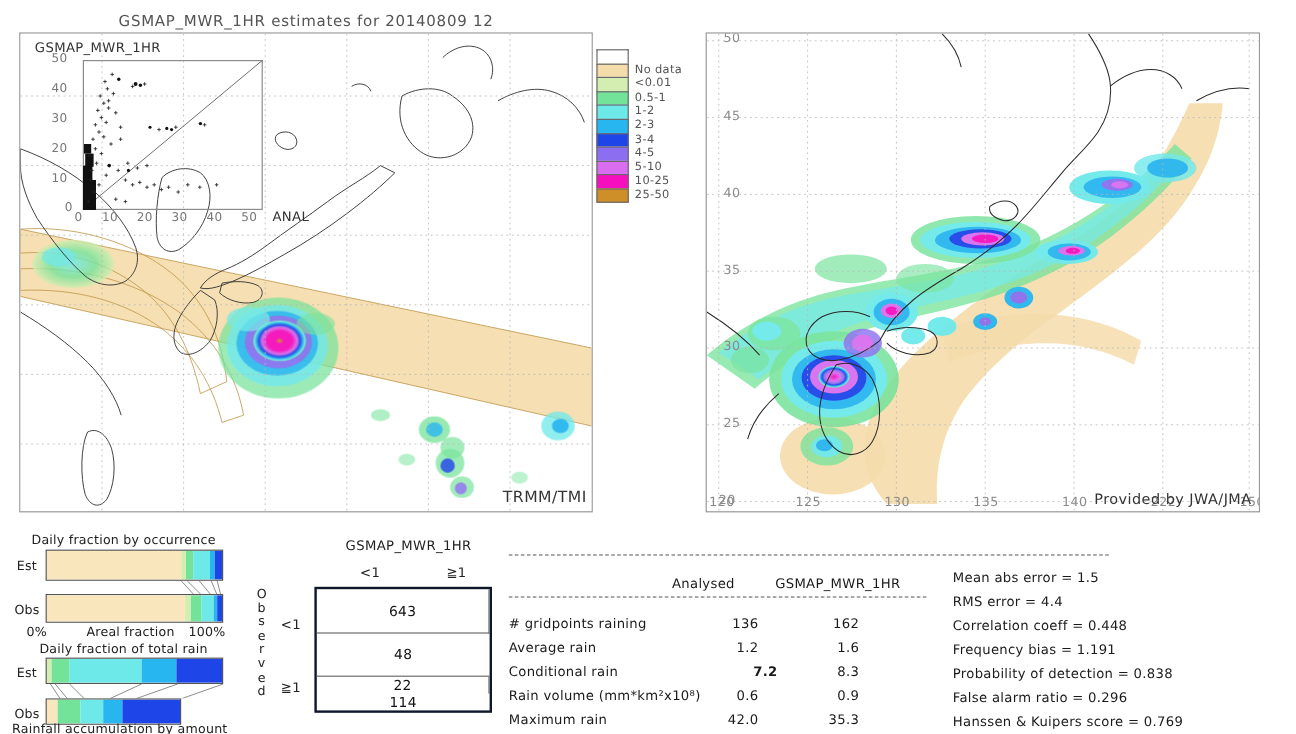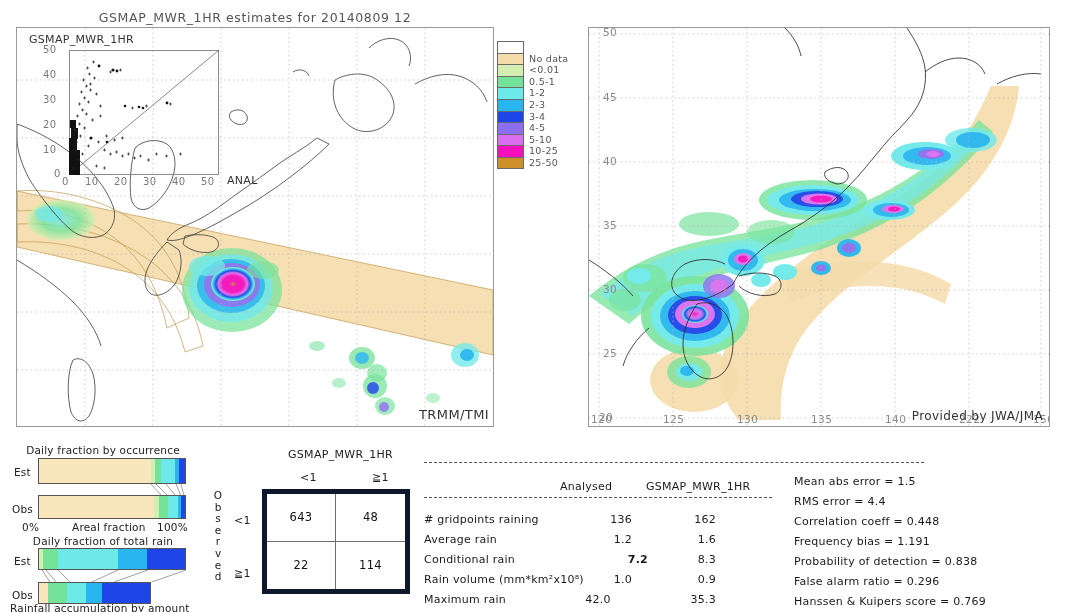--- a/index.html
+++ b/index.html
@@ -88,22 +88,22 @@
   #contingency { position: absolute; }
   .ct-title {
     position: absolute; font-size: 11px; color: #222;
     letter-spacing: .3px; white-space: nowrap;
   }
   .ct-colhead {
     position: absolute; font-size: 11px; color: #222;
     letter-spacing: .3px; white-space: nowrap;
   }
   .ct-grid {
-    position: absolute; border: 5px solid #0f172a;
-    display: grid; grid-template-columns: 1fr 1fr; grid-template-rows: 1fr 1fr;
+    position: absolute; border: 2px solid #0f172a;
+    display: grid; grid-template-columns: 1fr; grid-template-rows: 1fr 1fr;
   }
   .ct-cell {
     display: flex; align-items: center; justify-content: center;
     font-size: 11.5px; color: #111; letter-spacing: .3px;
   }
   .ct-cell.bl { border-right: 1px solid #6d6d6d; }
   .ct-cell.tl { border-right: 1px solid #6d6d6d; border-bottom: 1px solid #6d6d6d; }
   .ct-cell.tr { border-bottom: 1px solid #6d6d6d; }
   .ct-rowhead {
     position: absolute; font-size: 11px; color: #222;
@@ -657,25 +657,25 @@
 
     <div class="st-line" style="left:0; top:90px;">Average rain</div>
     <div class="st-num" style="left:140px; top:90px; width:68px;">1.2</div>
     <div class="st-num" style="left:224px; top:90px; width:68px;">1.6</div>
 
     <div class="st-line" style="left:0; top:110px;">Conditional rain</div>
     <div class="st-num" style="left:156px; top:110px; width:68px;font-weight:bold;">7.2</div>
     <div class="st-num" style="left:224px; top:110px; width:68px;">8.3</div>
 
     <div class="st-line" style="left:0; top:130px;">Rain volume (mm*km²x10⁸)</div>
-    <div class="st-num" style="left:140px; top:130px; width:68px;">1.0</div>
+    <div class="st-num" style="left:140px; top:130px; width:68px;">0.6</div>
     <div class="st-num" style="left:224px; top:130px; width:68px;">0.9</div>
 
     <div class="st-line" style="left:0; top:150px;">Maximum rain</div>
-    <div class="st-num" style="left:140px; top:150px; width:68px;text-align:center;">42.0</div>
+    <div class="st-num" style="left:140px; top:150px; width:68px;">42.0</div>
     <div class="st-num" style="left:224px; top:150px; width:68px;">35.3</div>
 
     <div class="st-right" style="left:370px; top:32px;">Mean abs error = 1.5</div>
     <div class="st-right" style="left:370px; top:52px;">RMS error = 4.4</div>
     <div class="st-right" style="left:370px; top:72px;">Correlation coeff = 0.448</div>
     <div class="st-right" style="left:370px; top:92px;">Frequency bias = 1.191</div>
     <div class="st-right" style="left:370px; top:112px;">Probability of detection = 0.838</div>
     <div class="st-right" style="left:370px; top:132px;">False alarm ratio = 0.296</div>
     <div class="st-right" style="left:370px; top:152px;">Hanssen &amp; Kuipers score = 0.769</div>
 

